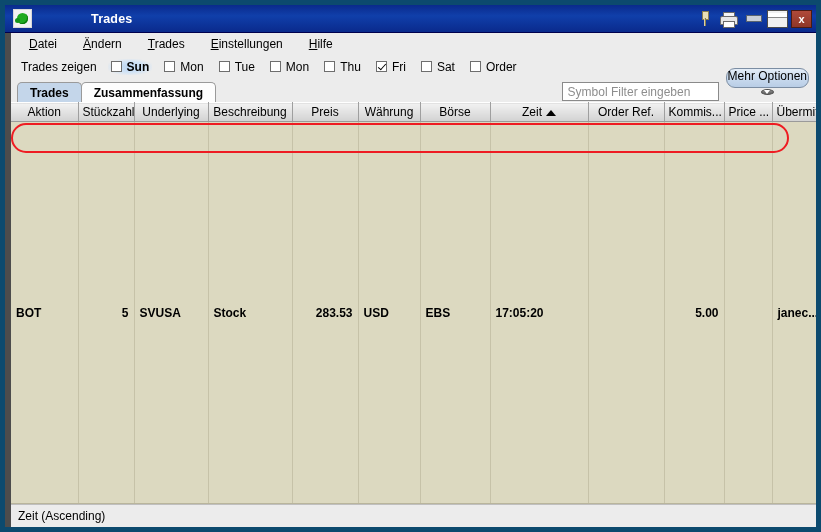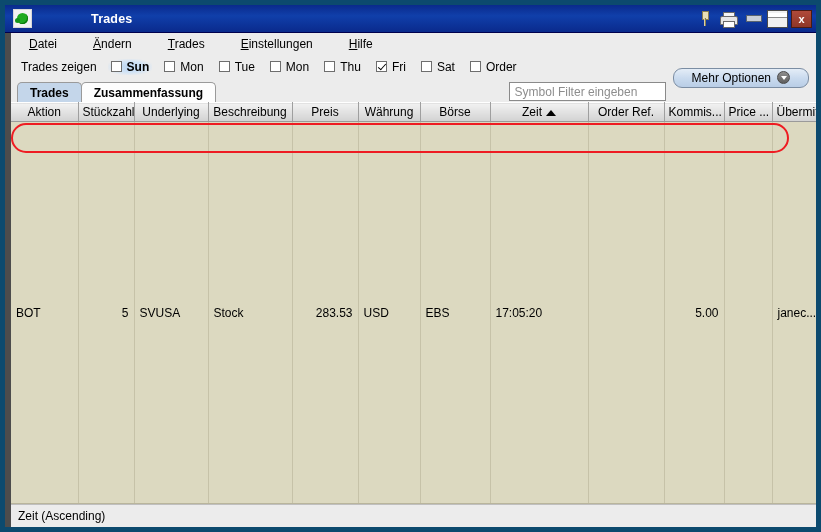--- a/index.html
+++ b/index.html
@@ -184,21 +184,21 @@
   }
 
   
   .menubar {
     height: 22px;
     flex: 0 0 22px;
     display: flex;
     align-items: center;
     padding-left: 9px;
     background: #ececec;
-    gap: 18px;
+    gap: 8px;
   }
   .menu-item {
     padding: 2px 9px;
     font-size: 12px;
     color: #000;
     cursor: default;
   }
   .menu-item u { text-decoration: underline; }
 
   
@@ -301,27 +301,28 @@
     outline: none;
     margin-top: 28px;
   }
   .filter-input::placeholder { color: #8d8d8d; opacity: 1; }
   .opt-btn {
     height: 20px;
     box-sizing: border-box;
     display: flex;
     align-items: center;
     gap: 6px;
-    padding: 0 18px;
+    padding: 0 1px;
     background: linear-gradient(to bottom, #e4edf7 0%, #c9daee 52%, #b9cde6 100%);
     border: 1px solid #7b8da3;
     border-radius: 9px;
     font-size: 12px;
     color: #000;
     cursor: default;
+    flex-direction: column;
   }
   .opt-chevron {
     width: 13px; height: 13px;
     border-radius: 50%;
     background: linear-gradient(to bottom, #8e8e8e, #5e5e5e);
     border: 1px solid #4a4a4a;
     box-sizing: border-box;
     display: flex;
     align-items: center;
     justify-content: center;
@@ -380,20 +381,21 @@
     background: #dcd9c0;
     border-right: 1px solid #c6c2a8;
     border-bottom: 1px solid #b9b59c;
     padding: 0 5px;
     box-sizing: border-box;
     white-space: nowrap;
     overflow: hidden;
     color: #000;
     font-size: 12px;
     cursor: default;
+    font-weight: bold;
   }
   td.a-left  { text-align: left; }
   td.a-right { text-align: right; }
   .grid-filler { flex: 1 1 auto; background: #e8e8e8; }
 
   
   .annot {
     position: absolute;
     left: 6px;
     top: 118px;

